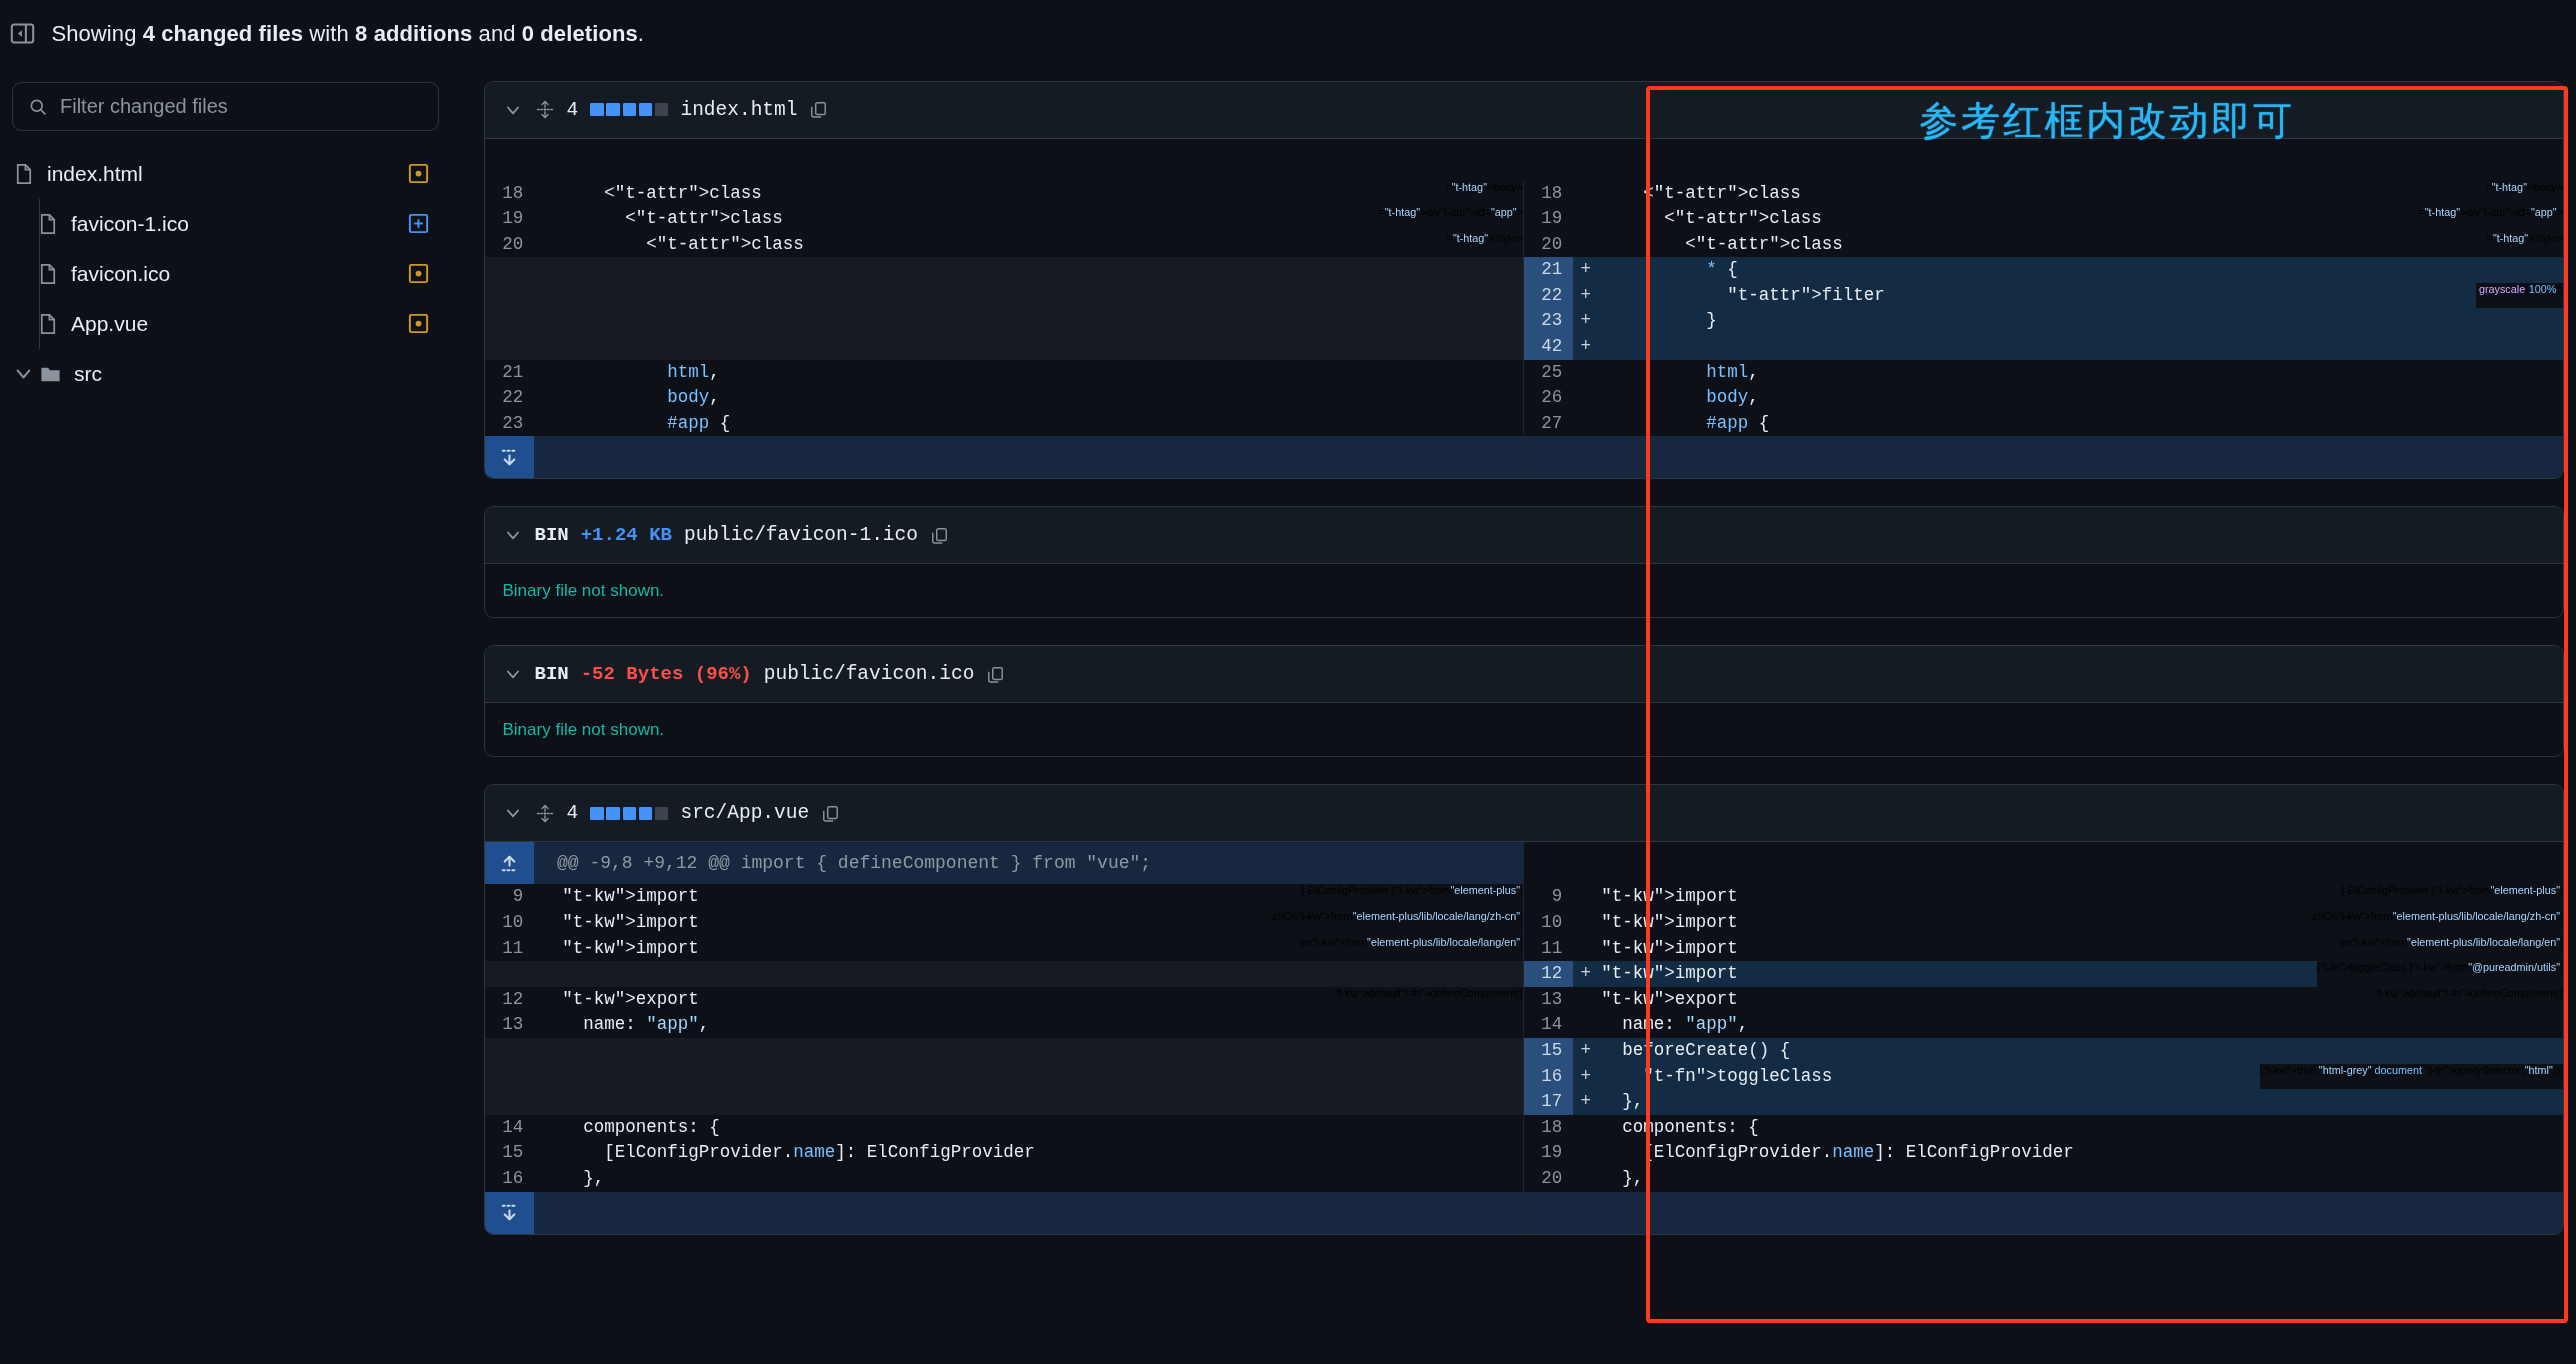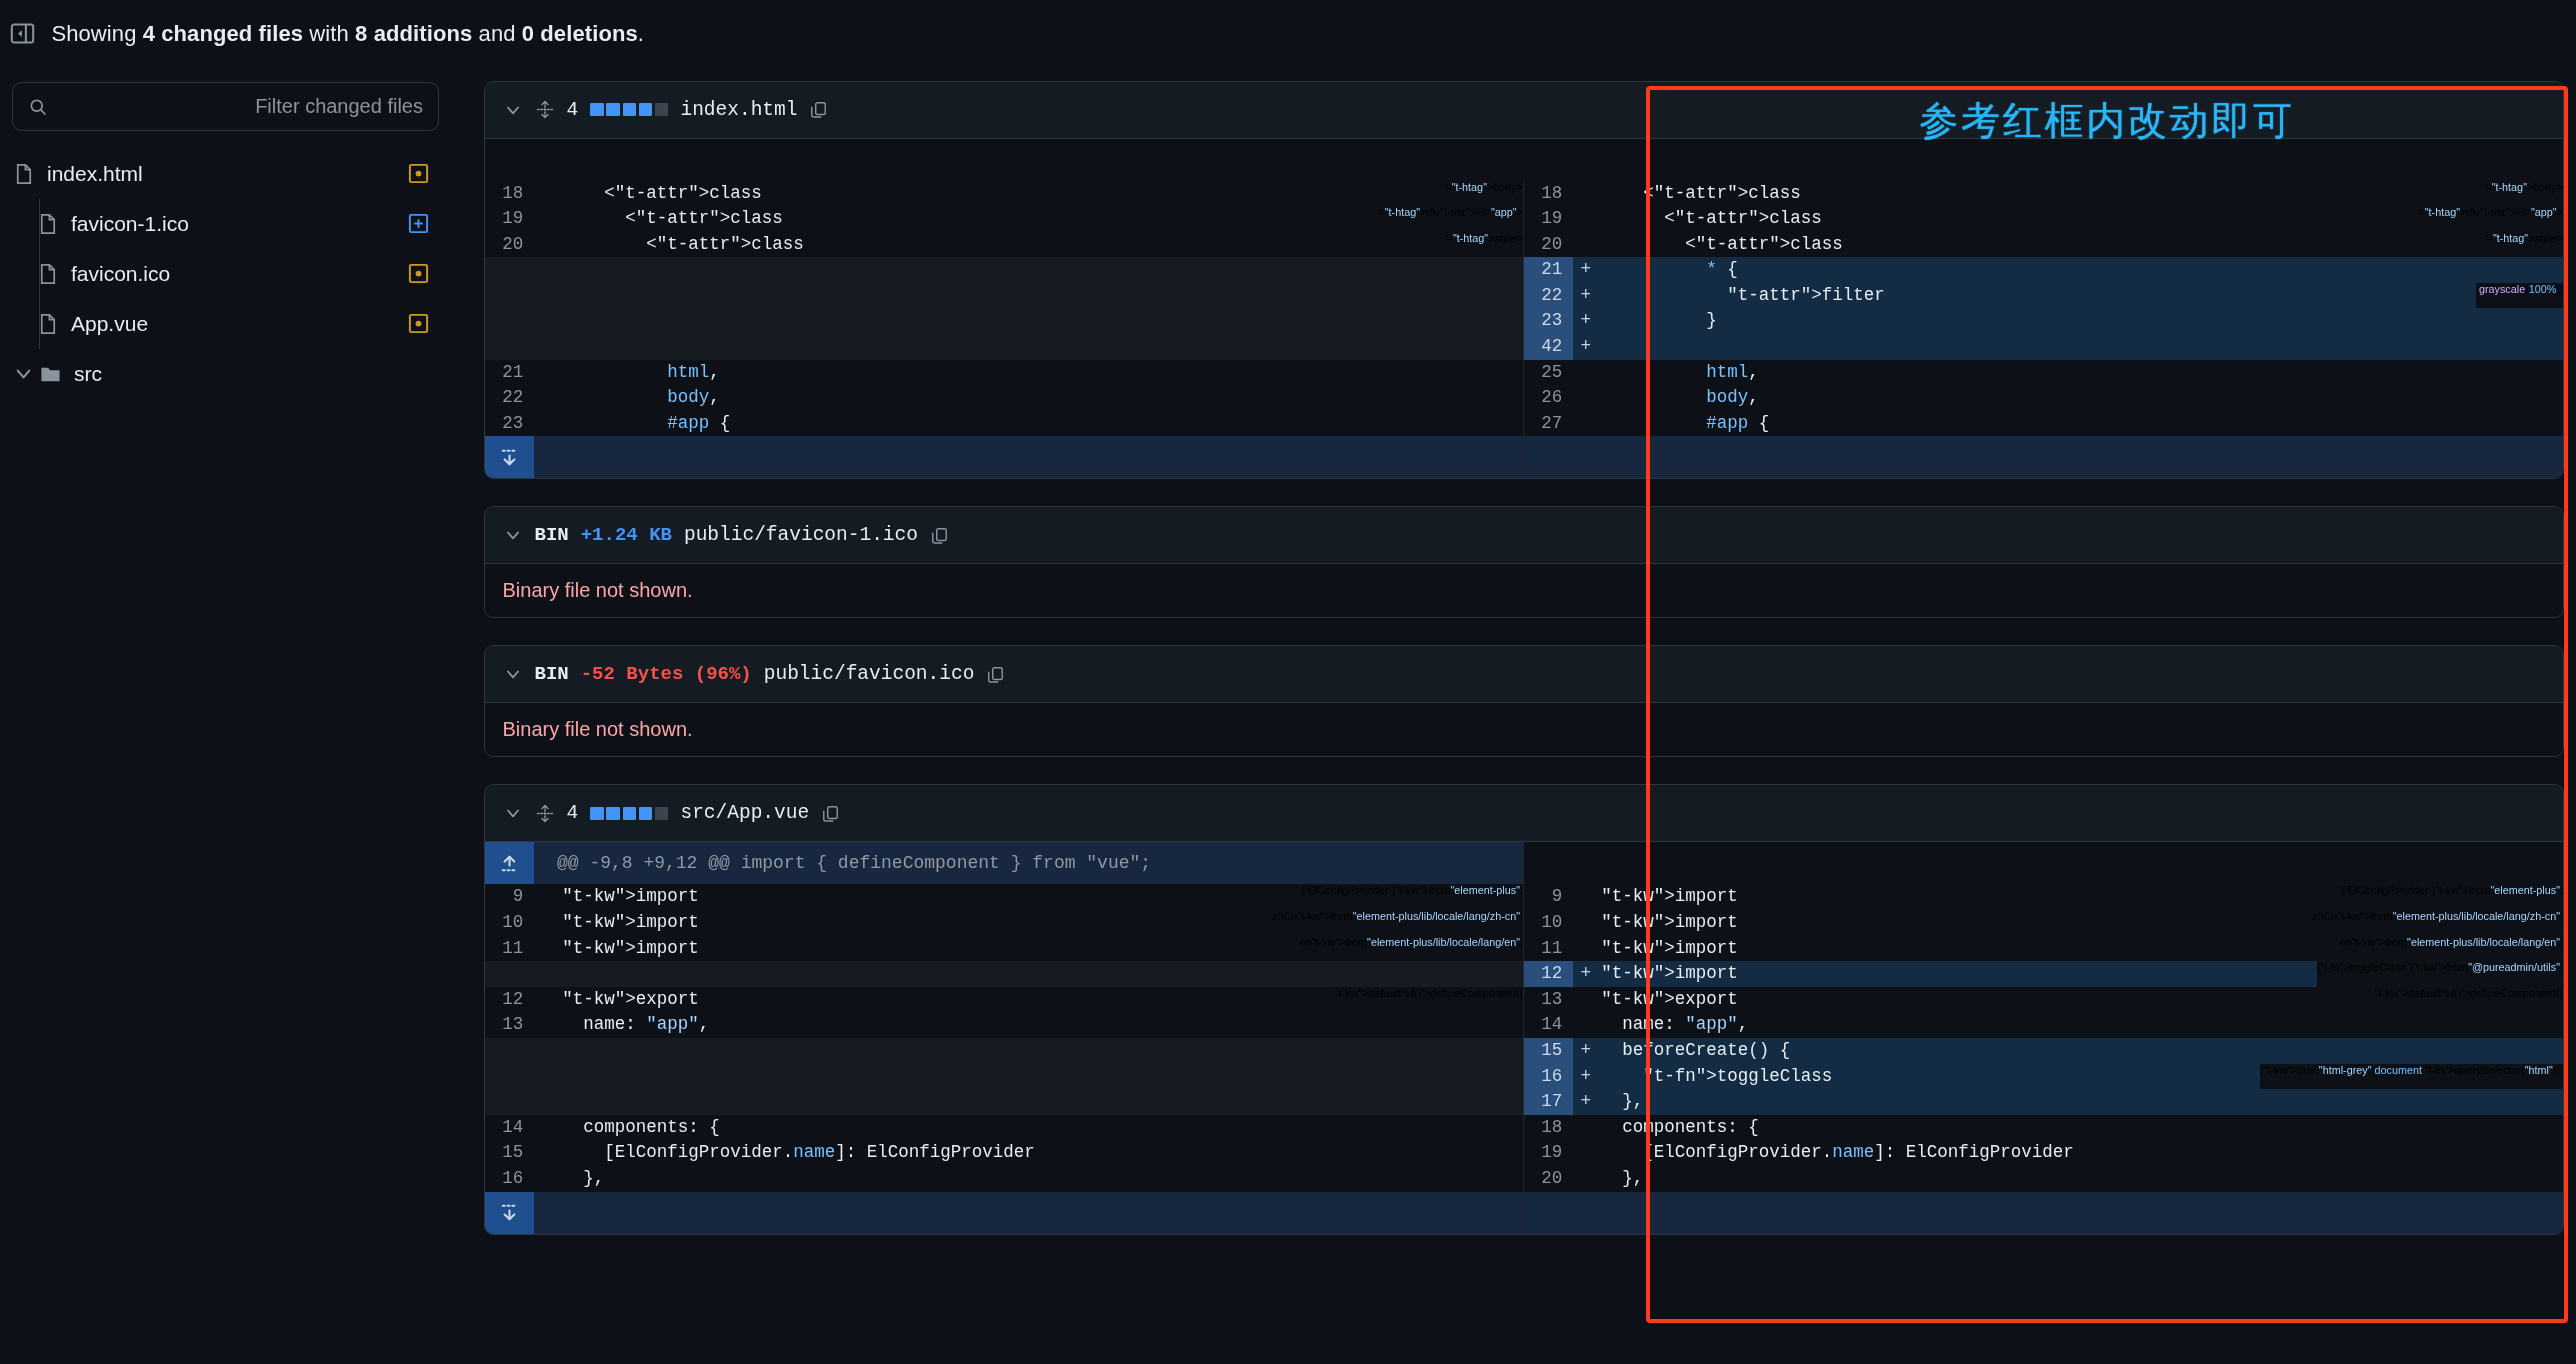--- a/index.html
+++ b/index.html
@@ -27,21 +27,21 @@
     position: absolute; left: 0; top: 67px; width: 451px; bottom: 0;
     padding: 15px 12px 0 12px;
   }
   .filter-box {
     width: 427px; height: 49px; border: 1.3px solid #30363d; border-radius: 9.4px;
     background: #0d1117; display: flex; align-items: center; gap: 12px; padding: 0 15px;
   }
   .filter-box .mag { width: 20px; height: 20px; flex: none; }
   .filter-input {
     border: none; outline: none; background: transparent; color: #8b949e;
-    font-size: 20px; font-family: "Liberation Sans", sans-serif; width: 100%; text-align: right;
+    font-size: 20px; font-family: "Liberation Sans", sans-serif; width: 100%;
   }
   .filter-input::placeholder { color: #8b949e; opacity: 1; }
 
   .tree { margin-top: 17.5px; }
   .tree-row {
     display: flex; align-items: center; height: 50px; padding-right: 9.4px;
     border-radius: 6.7px; position: relative;
   }
   .tree-row .lbl { font-size: 21px; color: #e6edf3; white-space: nowrap; }
   .tree-row .spacer { flex: 1 1 auto; }
@@ -78,21 +78,21 @@
     font-family: "Liberation Mono", monospace; font-size: 19.5px; color: #e6edf3;
     white-space: nowrap;
   }
   .copy-icon { width: 19px; height: 21.6px; flex: none; }
   .bin-label { font-family: "Liberation Mono", monospace; font-size: 19px; color: #e6edf3; font-weight: 700; }
   .bin-add { color: #4493f8; font-weight: 700; }
   .bin-del { color: #f85149; font-weight: 700; }
 
   .binary-body {
     height: 53px; display: flex; align-items: center; padding: 0 17.5px;
-    font-size: 20px; color: #fca5a5; background: #0d1117;
+    font-size: 17px; color: #14b8a6; background: #0d1117;
   }
 
   
   .split { display: flex; width: 100%; }
   .pane { width: 50%; min-width: 0; }
   .pane.left { border-right: 1.3px solid #21262d; }
 
   .hunkhead { display: flex; height: 42px; align-items: stretch; }
   .hunkhead .gut {
     width: 49px; flex: none; background: #1f4f8f; display: flex;

